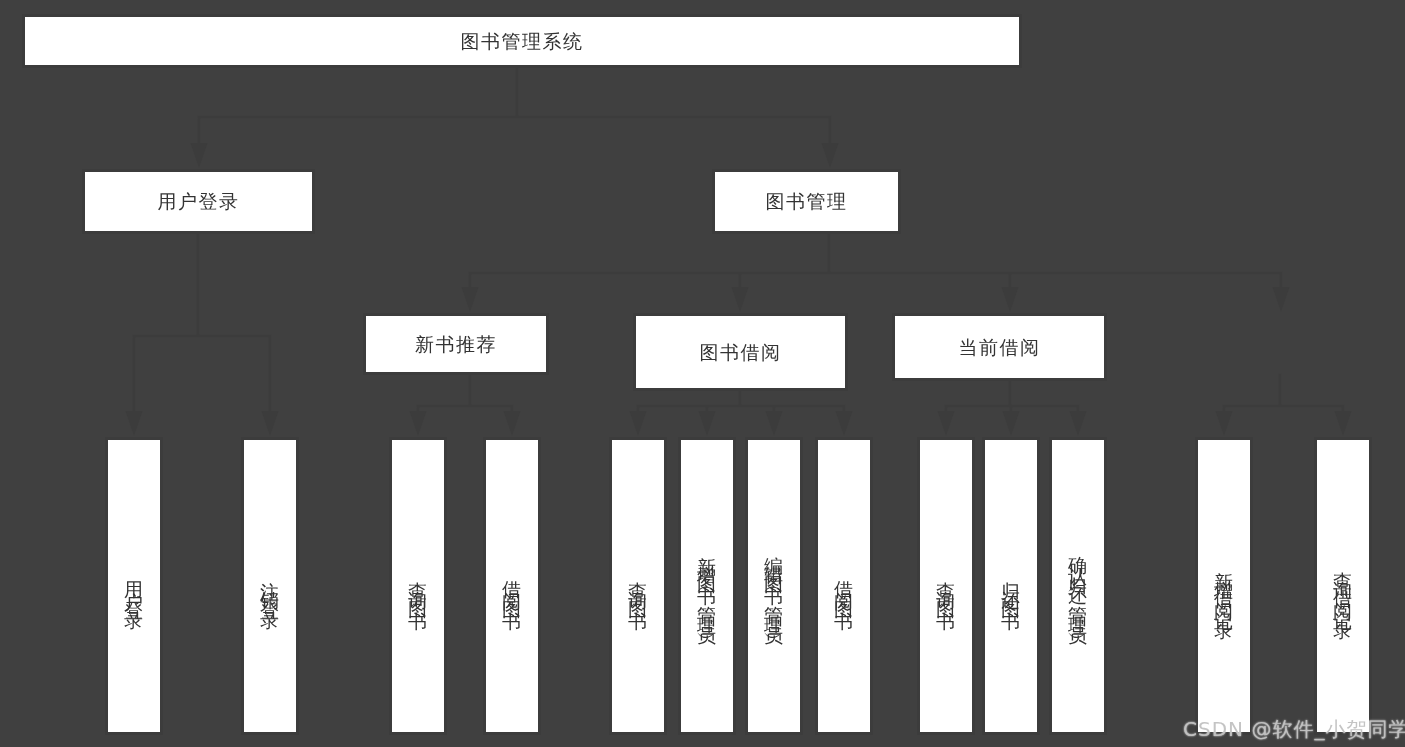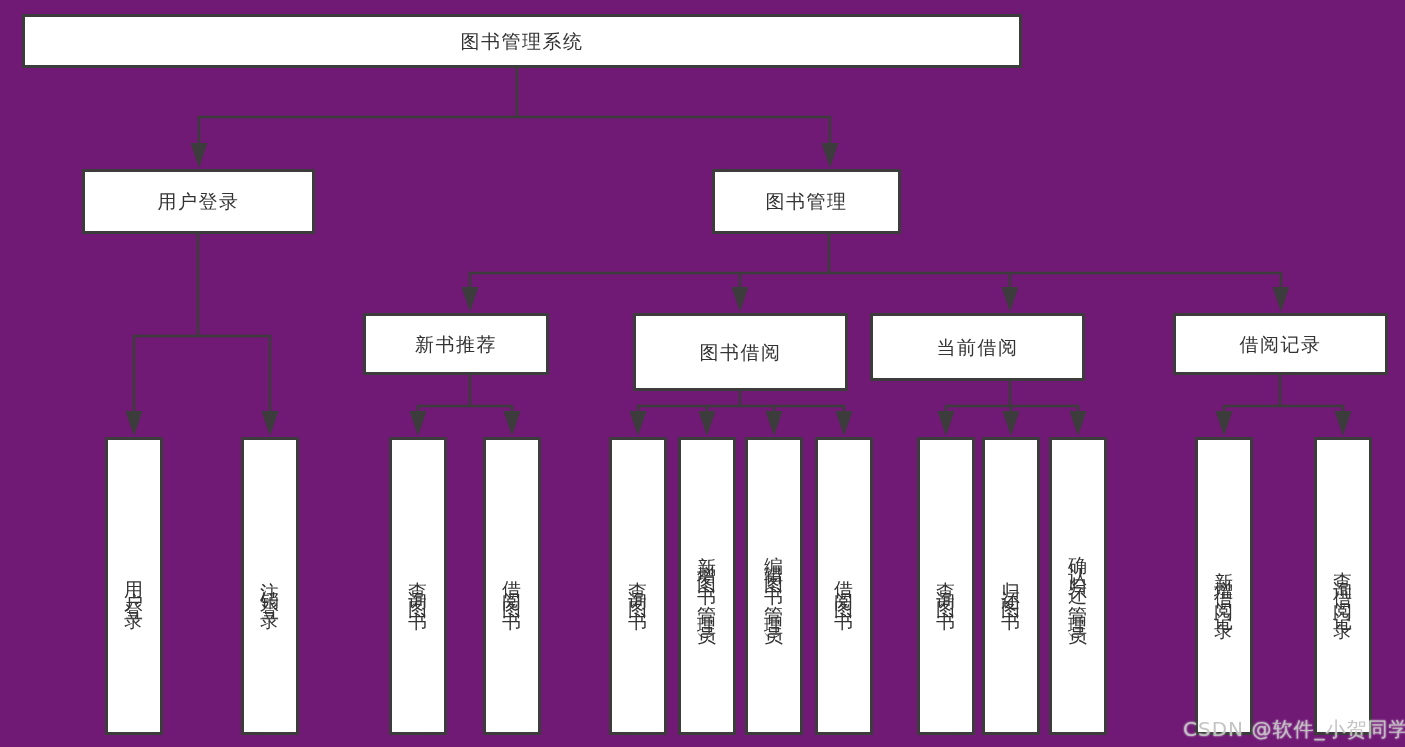--- a/index.html
+++ b/index.html
@@ -1,17 +1,17 @@
 <!DOCTYPE html>
 <html><head>
 <meta charset="utf-8">
 <style>
   html,body{margin:0;padding:0;background:#ffffff;}
   .stage{
-    position:relative;width:1405px;height:747px;background:#701a75;
+    position:relative;width:1405px;height:747px;background:#404040;
     font-family:"DejaVu Sans","Liberation Sans",sans-serif;overflow:hidden;
   }
   .box{
     position:absolute;box-sizing:border-box;
     border:3px solid #3c3c3c;background:#ffffff;
     display:flex;align-items:center;justify-content:center;
     color:#333333;
   }
   .box.h span{
     font-size:19px;letter-spacing:1.5px;white-space:nowrap;line-height:1;
@@ -77,25 +77,22 @@
   <div class="box h" style="left:712px;top:169px;width:189px;height:65px">
     <span>图书管理</span>
   </div>
 
   <div class="box h" style="left:363px;top:313px;width:186px;height:62px">
     <span>新书推荐</span>
   </div>
   <div class="box h" style="left:633px;top:313px;width:215px;height:78px">
     <span>图书借阅</span>
   </div>
-  <div class="box h" style="left:870px;top:313px;width:215px;height:68px">
+  <div class="box h" style="left:892px;top:313px;width:215px;height:68px">
     <span>当前借阅</span>
-  </div>
-  <div class="box h" style="left:1173px;top:313px;width:215px;height:62px">
-    <span>借阅记录</span>
   </div>
 
   <div class="box v" style="left:105px;top:437px;width:58px;height:298px">
     <span>用户登录</span>
   </div>
   <div class="box v" style="left:241px;top:437px;width:58px;height:298px">
     <span>注销登录</span>
   </div>
 
   <div class="box v" style="left:389px;top:437px;width:58px;height:298px">

